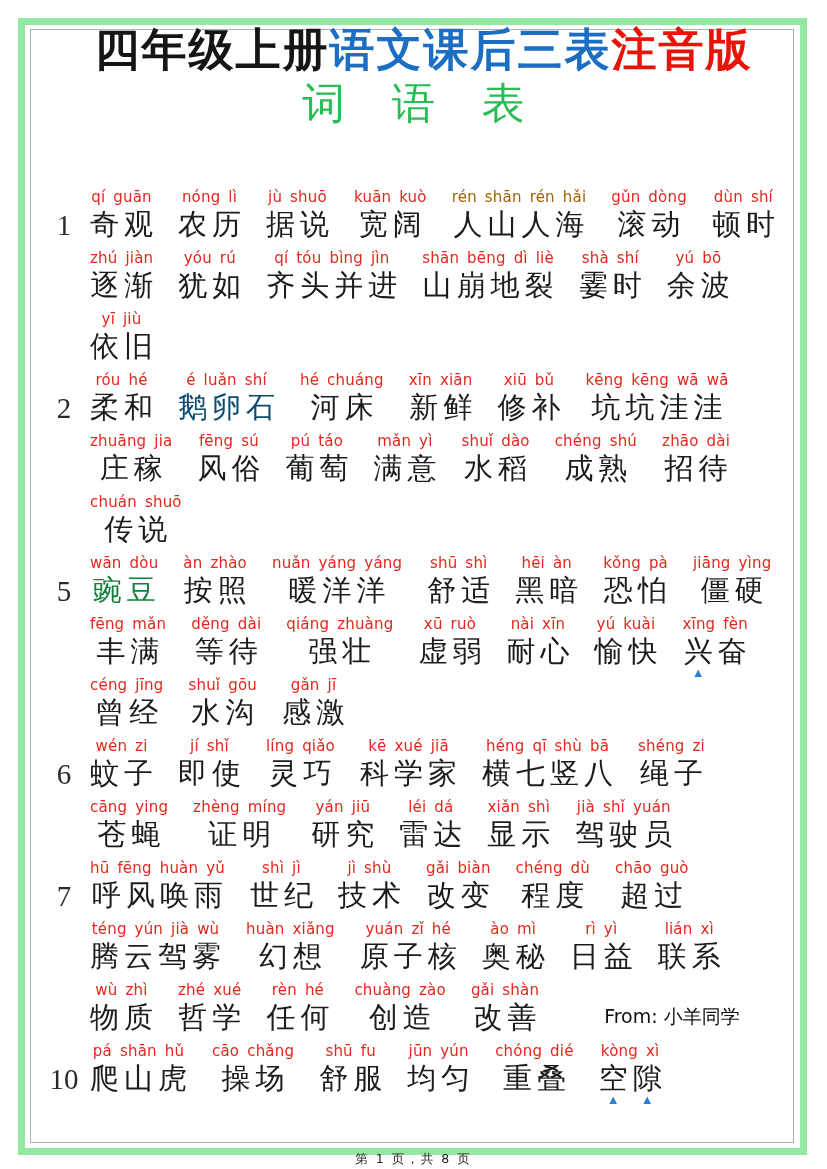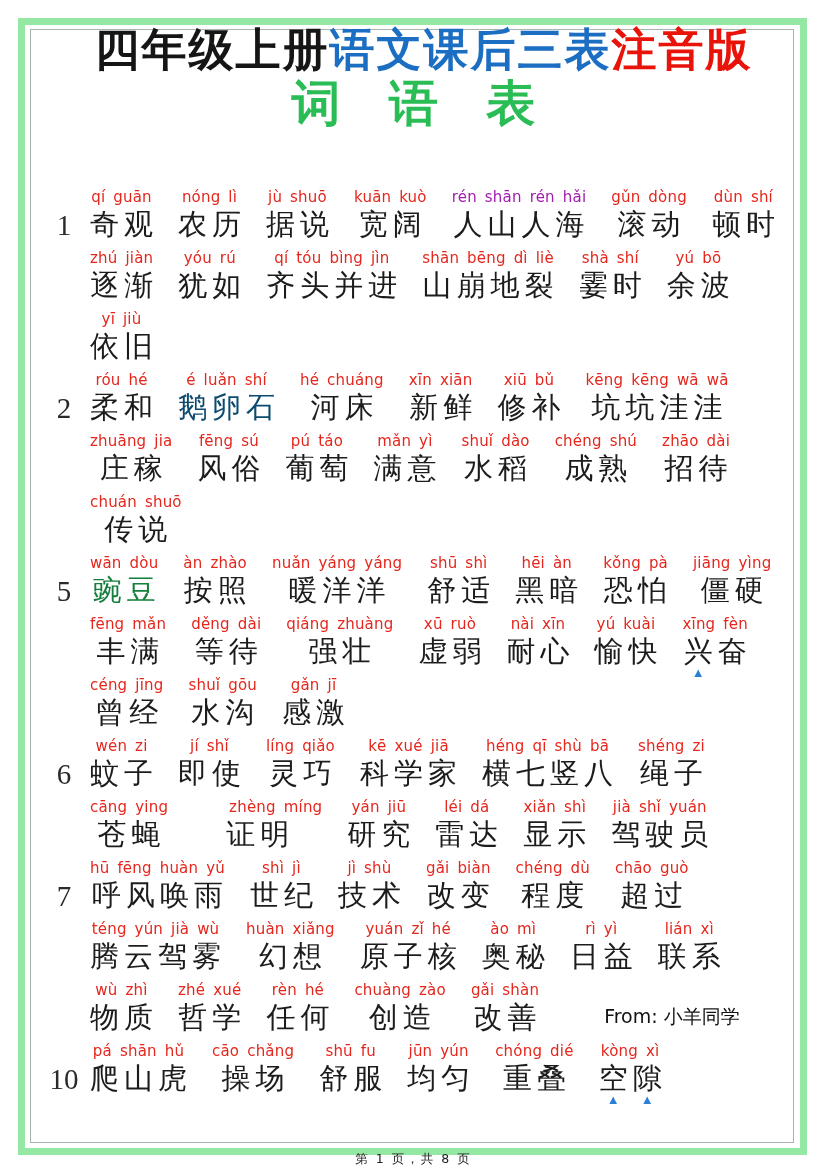--- a/index.html
+++ b/index.html
@@ -13,21 +13,21 @@
     border:7px solid #94e8a3;pointer-events:none;
   }
   .frame-inner{
     position:absolute;left:30px;top:29px;right:33px;bottom:26px;
     border:1px solid #a9b4ae;pointer-events:none;
   }
   
   .header{position:absolute;top:24px;left:0;width:100%;text-align:center;}
   .title{font-size:45px;font-weight:bold;line-height:52px;letter-spacing:2px;white-space:nowrap;}
   .subtitle{
-    font-size:49px;line-height:56px;letter-spacing:18px;font-weight:700;
+    font-size:43px;line-height:56px;letter-spacing:18px;font-weight:400;
     white-space:nowrap;text-indent:18px;
   }
   
   .content{position:absolute;left:38px;top:181px;right:30px;}
   .line{height:61px;display:flex;align-items:flex-end;}
   .num{
     width:52px;flex:0 0 52px;text-align:center;font-size:29px;color:#2a2a2a;
     line-height:34px;
   }
   .words{display:flex;align-items:flex-end;column-gap:25px;}
@@ -83,21 +83,21 @@
         </div>
         <div class="word">
           <div class="py" style="color: rgb(229, 38, 28);">jù shuō</div>
           <div class="zh" style="color: rgb(28, 28, 28);">据说</div>
         </div>
         <div class="word">
           <div class="py" style="color: rgb(229, 38, 28);">kuān kuò</div>
           <div class="zh" style="color: rgb(28, 28, 28);">宽阔</div>
         </div>
         <div class="word">
-          <div class="py" style="color: #a21caf;">rén shān rén hǎi</div>
+          <div class="py" style="color: #a16207;">rén shān rén hǎi</div>
           <div class="zh" style="color: rgb(28, 28, 28);">人山人海</div>
         </div>
         <div class="word">
           <div class="py" style="color: rgb(229, 38, 28);">gǔn dòng</div>
           <div class="zh" style="color: rgb(28, 28, 28);">滚动</div>
         </div>
         <div class="word">
           <div class="py" style="color: rgb(229, 38, 28);">dùn shí</div>
           <div class="zh" style="color: rgb(28, 28, 28);">顿时</div>
         </div>
@@ -329,21 +329,21 @@
       </div>
     </div>
     <div class="line">
       <div class="num"></div>
       <div class="words">
         <div class="word">
           <div class="py" style="color: rgb(229, 38, 28);">cāng ying</div>
           <div class="zh" style="color: rgb(28, 28, 28);">苍蝇</div>
         </div>
         <div class="word">
-          <div class="py" style="color: rgb(229, 38, 28); margin-left: 36px;">zhèng míng</div>
+          <div class="py" style="color: rgb(229, 38, 28);">zhèng míng</div>
           <div class="zh" style="color: rgb(28, 28, 28);">证明</div>
         </div>
         <div class="word">
           <div class="py" style="color: rgb(229, 38, 28);">yán jiū</div>
           <div class="zh" style="color: rgb(28, 28, 28);">研究</div>
         </div>
         <div class="word">
           <div class="py" style="color: rgb(229, 38, 28);">léi dá</div>
           <div class="zh" style="color: rgb(28, 28, 28);">雷达</div>
         </div>

